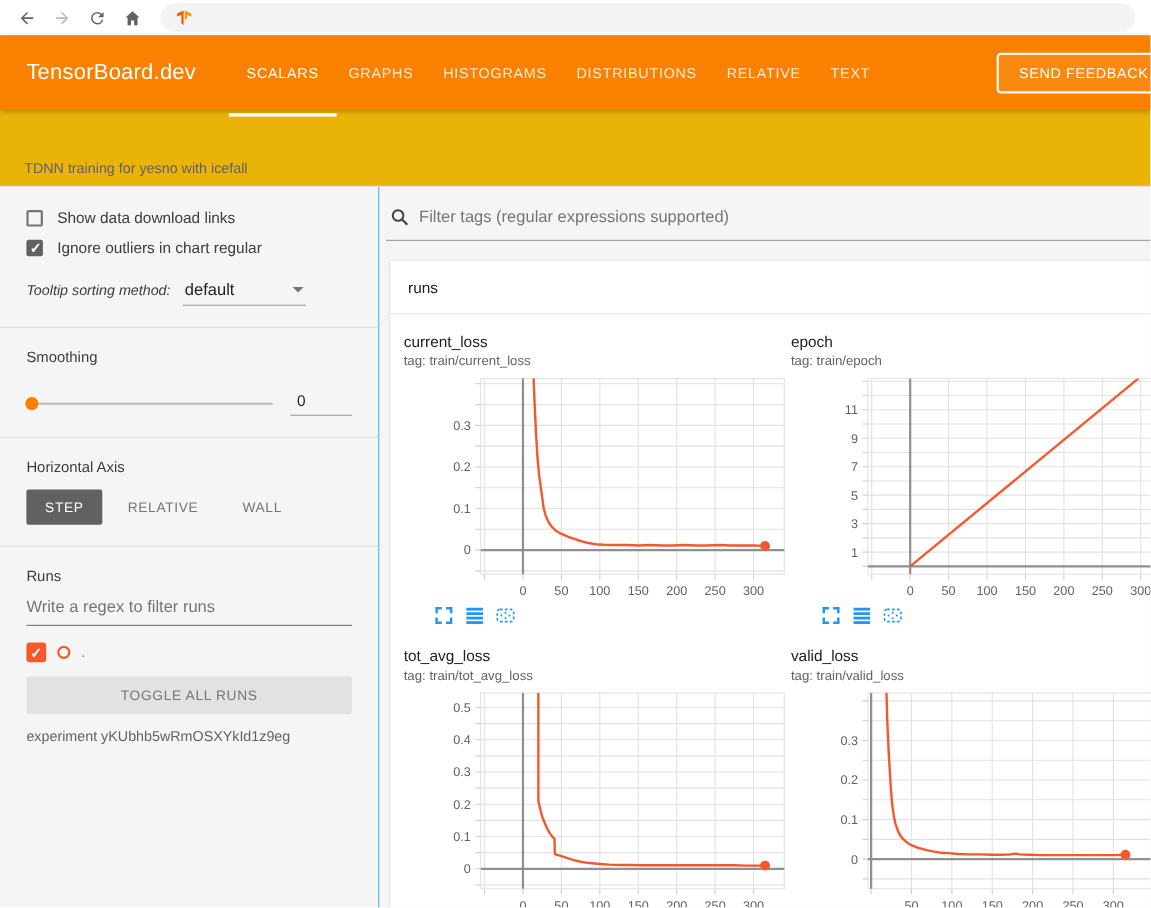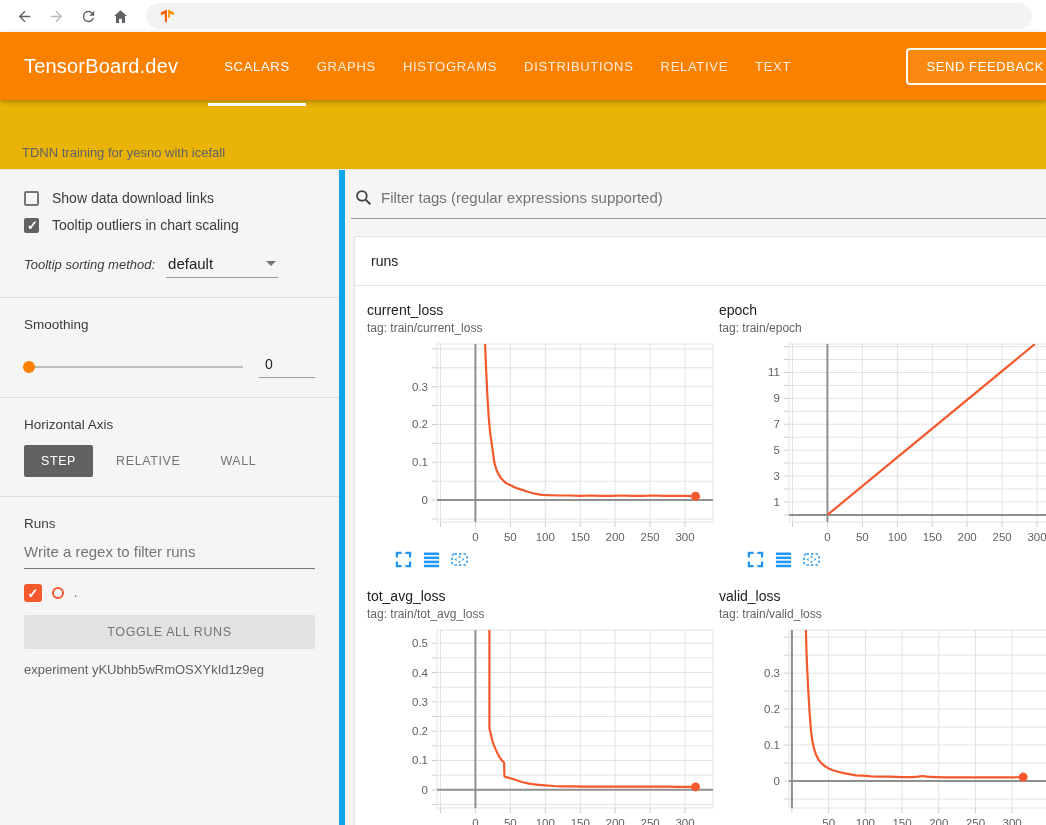--- a/index.html
+++ b/index.html
@@ -34,21 +34,21 @@
 
   
   .subtitle-row { height:70px; background:#eab308; display:flex; align-items:flex-end;
     padding:0 0 9px 22px; border-bottom:1px solid #e6e6e6; }
   .subtitle { font-size:13px; color:#5f6368; }
 
   
   .content { display:flex; height:655px; }
 
   
-  .sidebar { width:345px; min-width:345px; background:#f5f5f5; border-right:6px solid #0ea5e9;
+  .sidebar { width:345px; min-width:345px; background:#f5f5f5; border-right:1px solid #0ea5e9;
     padding:20px 24px 0; overflow:hidden; }
   .check-row { display:flex; align-items:center; gap:13px; margin-bottom:11px; }
   .checkbox { width:15px; height:15px; border:2px solid #757575; border-radius:2px;
     background:#f5f5f5; flex:none; position:relative; }
   .checkbox.checked { background:#616161; border-color:#616161; }
   .checkbox.checked::after { content:"✓"; position:absolute; left:1px; top:-2px;
     color:#fff; font-size:13px; font-weight:bold; }
   .check-label { font-size:14px; color:#3c3c3c; }
   .tooltip-row { display:flex; align-items:baseline; gap:11px; margin-top:22px; }
   .tooltip-label { font-size:13px; color:#3c3c3c;font-style:italic; }
@@ -156,21 +156,21 @@
 
 <div class="content">
 
   <aside class="sidebar">
     <div class="check-row">
       <span class="checkbox"></span>
       <span class="check-label">Show data download links</span>
     </div>
     <div class="check-row">
       <span class="checkbox checked"></span>
-      <span class="check-label">Tooltip outliers in chart scaling</span>
+      <span class="check-label">Ignore outliers in chart regular</span>
     </div>
 
     <div class="tooltip-row">
       <span class="tooltip-label">Tooltip sorting method:</span>
       <span class="dropdown">
         <span>default</span>
         <span class="dd-arrow"></span>
       </span>
     </div>
 

